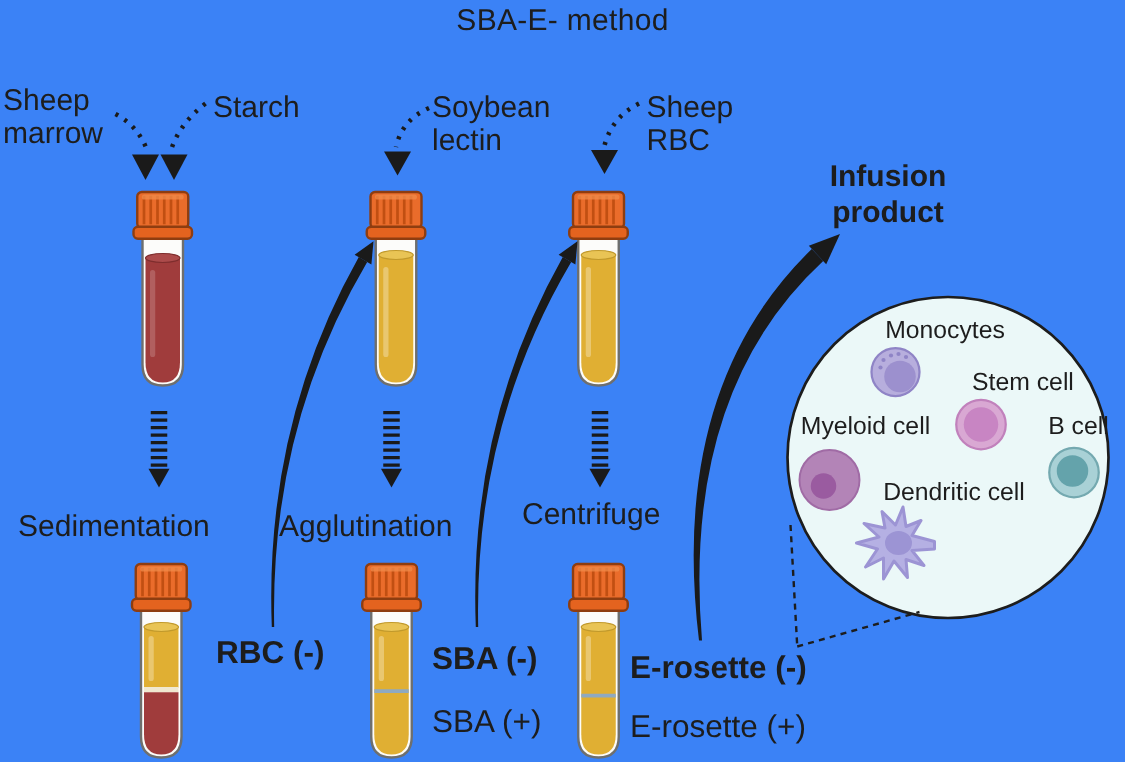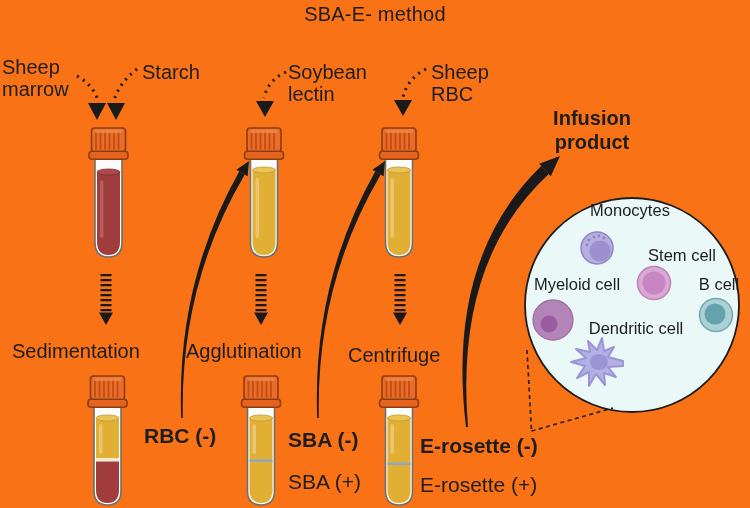--- a/index.html
+++ b/index.html
@@ -1,17 +1,17 @@
 <!DOCTYPE html>
 <html><head>
 <meta charset="utf-8">
 <style>
   html,body{margin:0;padding:0;background:#fff;}
   .stage{
-    position:relative;width:750px;height:508px;background:#f97316;
+    position:relative;width:750px;height:508px;background:#3b82f6;
     font-family:"Liberation Sans", sans-serif;color:#1d1d1d;overflow:hidden;
   }
   .stage svg.gfx{position:absolute;left:0;top:0;}
   .lbl{position:absolute;line-height:1.12;white-space:pre-wrap;}
   .t20{font-size:20px;}
   .t21{font-size:21px;}
   .t17{font-size:16.5px;}
   .bold{font-weight:700;}
   .ctr{text-align:center;}
   .title{position:absolute;left:0;right:0;top:3px;text-align:center;font-size:20px;letter-spacing:.2px;}
@@ -174,27 +174,27 @@
 
   <div class="lbl t20" style="left:2px;top:56px;width:88px;">Sheep marrow</div>
   <div class="lbl t20" style="left:142px;top:61px;">Starch</div>
   <div class="lbl t20" style="left:288px;top:61px;width:92px;">Soybean lectin</div>
   <div class="lbl t20" style="left:431px;top:61px;width:68px;">Sheep RBC</div>
 
   <div class="lbl t20 bold ctr" style="left:536px;top:107px;width:112px;line-height:1.18;">Infusion product</div>
 
   <div class="lbl t20" style="left:12px;top:340px;">Sedimentation</div>
   <div class="lbl t20" style="left:186px;top:340px;">Agglutination</div>
-  <div class="lbl t20" style="left:348px;top:344px;">Centrifuge</div>
+  <div class="lbl t20" style="left:348px;top:332px;">Centrifuge</div>
 
   <div class="lbl t21 bold" style="left:144px;top:424px;">RBC (-)</div>
   <div class="lbl t21 bold" style="left:288px;top:428px;">SBA (-)</div>
   <div class="lbl t21" style="left:288px;top:470px;">SBA (+)</div>
   <div class="lbl t21 bold" style="left:420px;top:434px;">E-rosette (-)</div>
   <div class="lbl t21" style="left:420px;top:473px;">E-rosette (+)</div>
 
-  <div class="lbl t17 ctr" style="left:570px;top:201px;width:120px;">Monocytes</div>
+  <div class="lbl t17 ctr" style="left:570px;top:211px;width:120px;">Monocytes</div>
   <div class="lbl t17 ctr" style="left:637px;top:246px;width:90px;">Stem cell</div>
   <div class="lbl t17 ctr" style="left:689px;top:275px;width:60px;">B cell</div>
   <div class="lbl t17 ctr" style="left:517px;top:275px;width:120px;">Myeloid cell</div>
   <div class="lbl t17 ctr" style="left:575px;top:319px;width:122px;">Dendritic cell</div>
 
 </div>
 
 </body></html>

